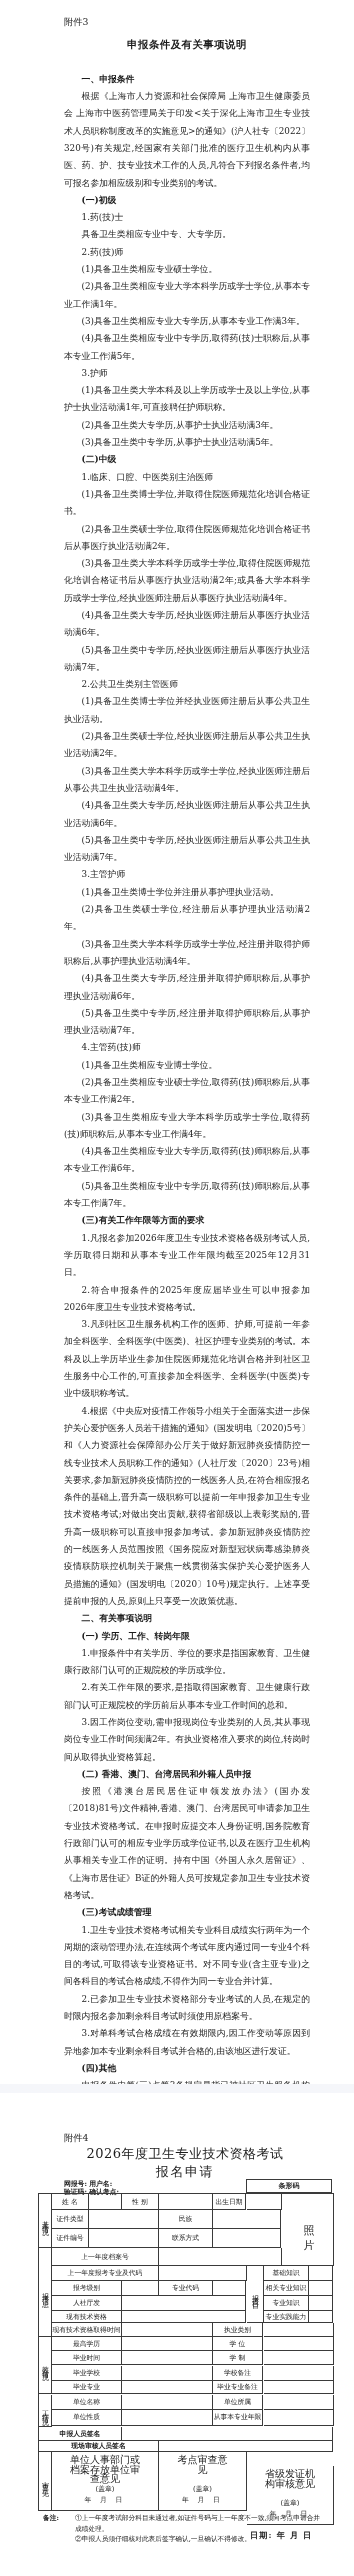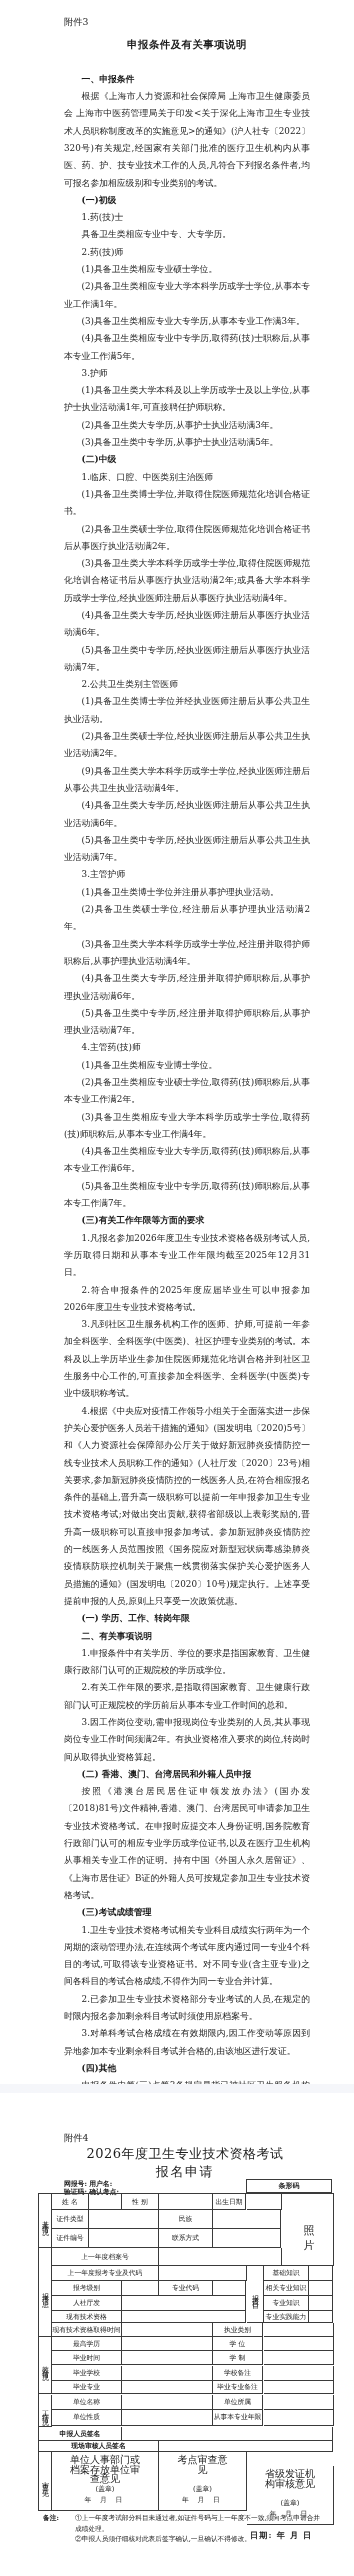--- a/index.html
+++ b/index.html
@@ -65,42 +65,42 @@
         <p class="para bold">(二)中级</p>
         <p class="para">1.临床、口腔、中医类别主治医师</p>
         <p class="para">(1)具备卫生类博士学位,并取得住院医师规范化培训合格证书。</p>
         <p class="para">(2)具备卫生类硕士学位,取得住院医师规范化培训合格证书后从事医疗执业活动满2年。</p>
         <p class="para">(3)具备卫生类大学本科学历或学士学位,取得住院医师规范化培训合格证书后从事医疗执业活动满2年;或具备大学本科学历或学士学位,经执业医师注册后从事医疗执业活动满4年。</p>
         <p class="para">(4)具备卫生类大专学历,经执业医师注册后从事医疗执业活动满6年。</p>
         <p class="para">(5)具备卫生类中专学历,经执业医师注册后从事医疗执业活动满7年。</p>
         <p class="para">2.公共卫生类别主管医师</p>
         <p class="para">(1)具备卫生类博士学位并经执业医师注册后从事公共卫生执业活动。</p>
         <p class="para">(2)具备卫生类硕士学位,经执业医师注册后从事公共卫生执业活动满2年。</p>
-        <p class="para">(9)具备卫生类大学本科学历或学士学位,经执业医师注册后从事公共卫生执业活动满4年。</p>
+        <p class="para">(3)具备卫生类大学本科学历或学士学位,经执业医师注册后从事公共卫生执业活动满4年。</p>
         <p class="para">(4)具备卫生类大专学历,经执业医师注册后从事公共卫生执业活动满6年。</p>
         <p class="para">(5)具备卫生类中专学历,经执业医师注册后从事公共卫生执业活动满7年。</p>
         <p class="para">3.主管护师</p>
         <p class="para">(1)具备卫生类博士学位并注册从事护理执业活动。</p>
         <p class="para">(2)具备卫生类硕士学位,经注册后从事护理执业活动满2年。</p>
         <p class="para">(3)具备卫生类大学本科学历或学士学位,经注册并取得护师职称后,从事护理执业活动满4年。</p>
         <p class="para">(4)具备卫生类大专学历,经注册并取得护师职称后,从事护理执业活动满6年。</p>
         <p class="para">(5)具备卫生类中专学历,经注册并取得护师职称后,从事护理执业活动满7年。</p>
         <p class="para">4.主管药(技)师</p>
         <p class="para">(1)具备卫生类相应专业博士学位。</p>
         <p class="para">(2)具备卫生类相应专业硕士学位,取得药(技)师职称后,从事本专业工作满2年。</p>
         <p class="para">(3)具备卫生类相应专业大学本科学历或学士学位,取得药(技)师职称后,从事本专业工作满4年。</p>
         <p class="para">(4)具备卫生类相应专业大专学历,取得药(技)师职称后,从事本专业工作满6年。</p>
         <p class="para">(5)具备卫生类相应专业中专学历,取得药(技)师职称后,从事本专工作满7年。</p>
         <p class="para bold">(三)有关工作年限等方面的要求</p>
         <p class="para">1.凡报名参加2026年度卫生专业技术资格各级别考试人员,学历取得日期和从事本专业工作年限均截至2025年12月31日。</p>
         <p class="para">2.符合申报条件的2025年度应届毕业生可以申报参加2026年度卫生专业技术资格考试。</p>
         <p class="para">3.凡到社区卫生服务机构工作的医师、护师,可提前一年参加全科医学、全科医学(中医类)、社区护理专业类别的考试。本科及以上学历毕业生参加住院医师规范化培训合格并到社区卫生服务中心工作的,可直接参加全科医学、全科医学(中医类)专业中级职称考试。</p>
         <p class="para">4.根据《中央应对疫情工作领导小组关于全面落实进一步保护关心爱护医务人员若干措施的通知》(国发明电〔2020)5号〕和《人力资源社会保障部办公厅关于做好新冠肺炎疫情防控一线专业技术人员职称工作的通知》(人社厅发〔2020〕23号)相关要求,参加新冠肺炎疫情防控的一线医务人员,在符合相应报名条件的基础上,晋升高一级职称可以提前一年申报参加卫生专业技术资格考试;对做出突出贡献,获得省部级以上表彰奖励的,晋升高一级职称可以直接申报参加考试。参加新冠肺炎疫情防控的一线医务人员范围按照《国务院应对新型冠状病毒感染肺炎疫情联防联控机制关于聚焦一线贯彻落实保护关心爱护医务人员措施的通知》(国发明电〔2020〕10号)规定执行。上述享受提前申报的人员,原则上只享受一次政策优惠。</p>
+        <p class="para bold">二、有关事项说明</p>
         <p class="para bold">(一) 学历、工作、转岗年限</p>
-        <p class="para bold">二、有关事项说明</p>
         <p class="para">1.申报条件中有关学历、学位的要求是指国家教育、卫生健康行政部门认可的正规院校的学历或学位。</p>
         <p class="para">2.有关工作年限的要求,是指取得国家教育、卫生健康行政部门认可正规院校的学历前后从事本专业工作时间的总和。</p>
         <p class="para">3.因工作岗位变动,需申报现岗位专业类别的人员,其从事现岗位专业工作时间须满2年。有执业资格准入要求的岗位,转岗时间从取得执业资格算起。</p>
         <p class="para bold">(二) 香港、澳门、台湾居民和外籍人员申报</p>
         <p class="para">按照《港澳台居民居住证申领发放办法》(国办发〔2018)81号)文件精神,香港、澳门、台湾居民可申请参加卫生专业技术资格考试。在申报时应提交本人身份证明,国务院教育行政部门认可的相应专业学历或学位证书,以及在医疗卫生机构从事相关专业工作的证明。持有中国《外国人永久居留证》、《上海市居住证》B证的外籍人员可按规定参加卫生专业技术资格考试。</p>
         <p class="para bold">(三)考试成绩管理</p>
         <p class="para">1.卫生专业技术资格考试相关专业科目成绩实行两年为一个周期的滚动管理办法,在连续两个考试年度内通过同一专业4个科目的考试,可取得该专业资格证书。对不同专业(含主亚专业)之间各科目的考试合格成绩,不得作为同一专业合并计算。</p>
         <p class="para">2.已参加卫生专业技术资格部分专业考试的人员,在规定的时限内报名参加剩余科目考试时须使用原档案号。</p>
         <p class="para">3.对单科考试合格成绩在有效期限内,因工作变动等原因到异地参加本专业剩余科目考试并合格的,由该地区进行发证。</p>
         <p class="para bold">(四)其他</p>

